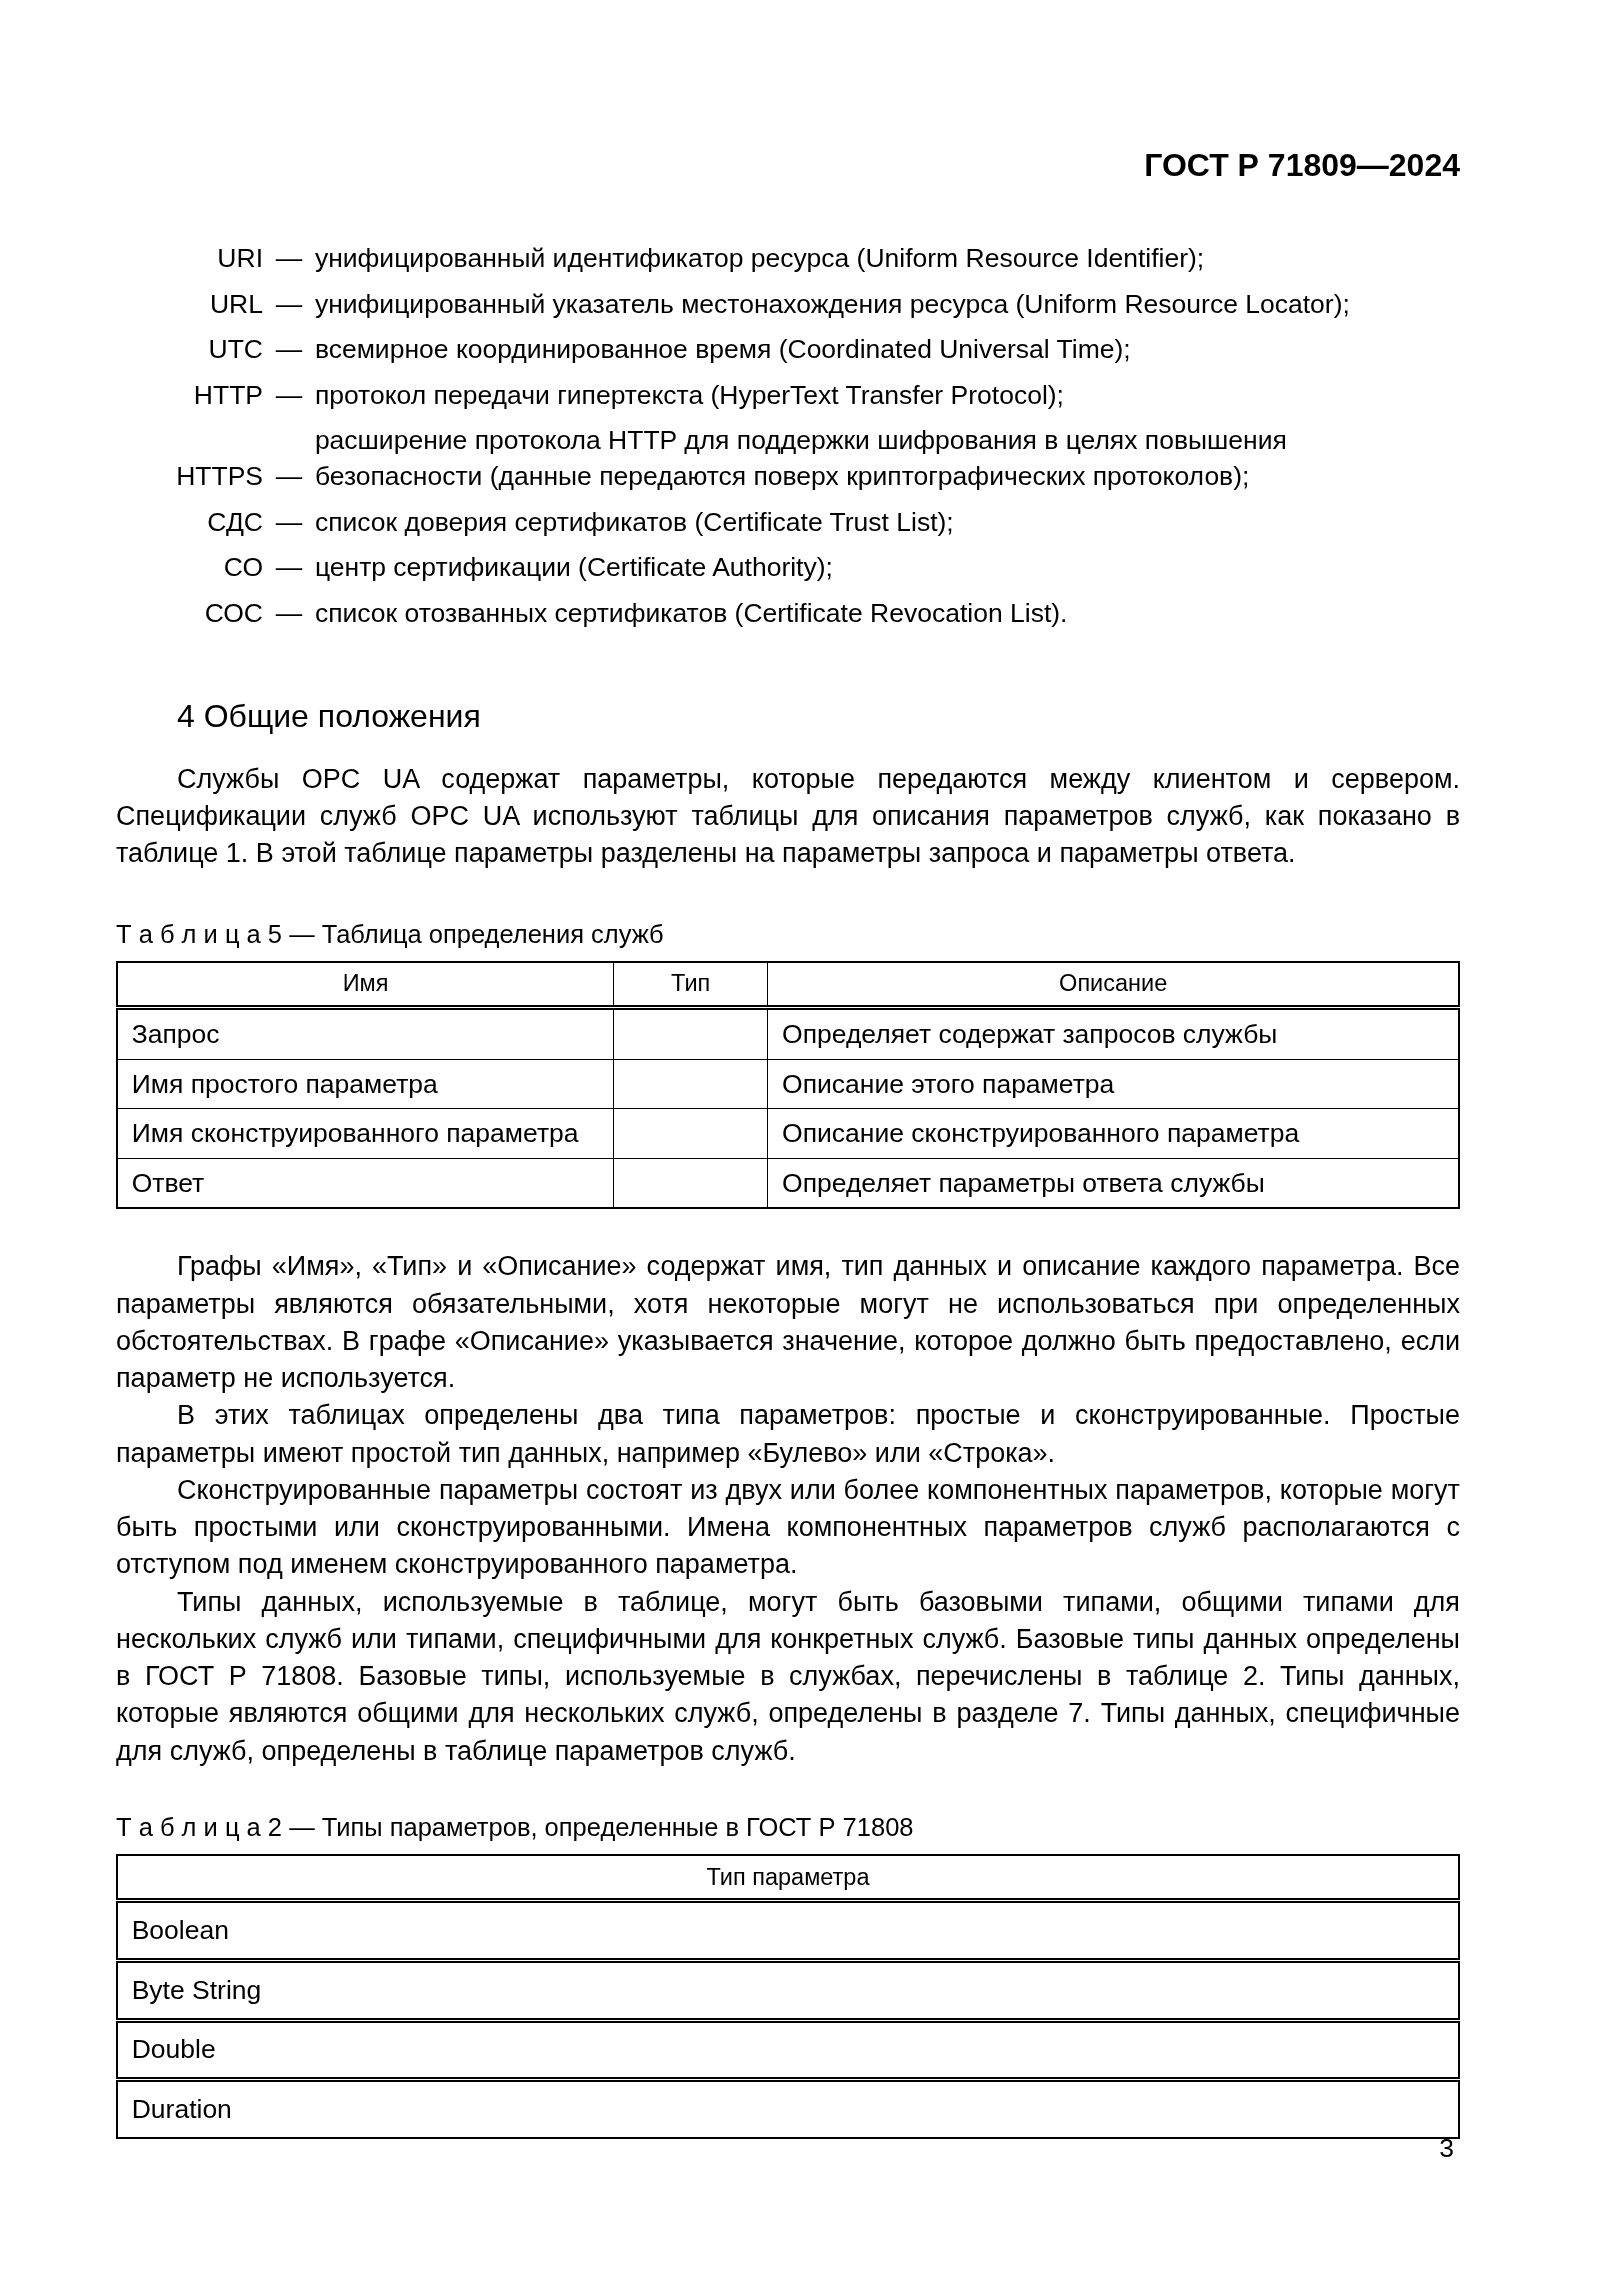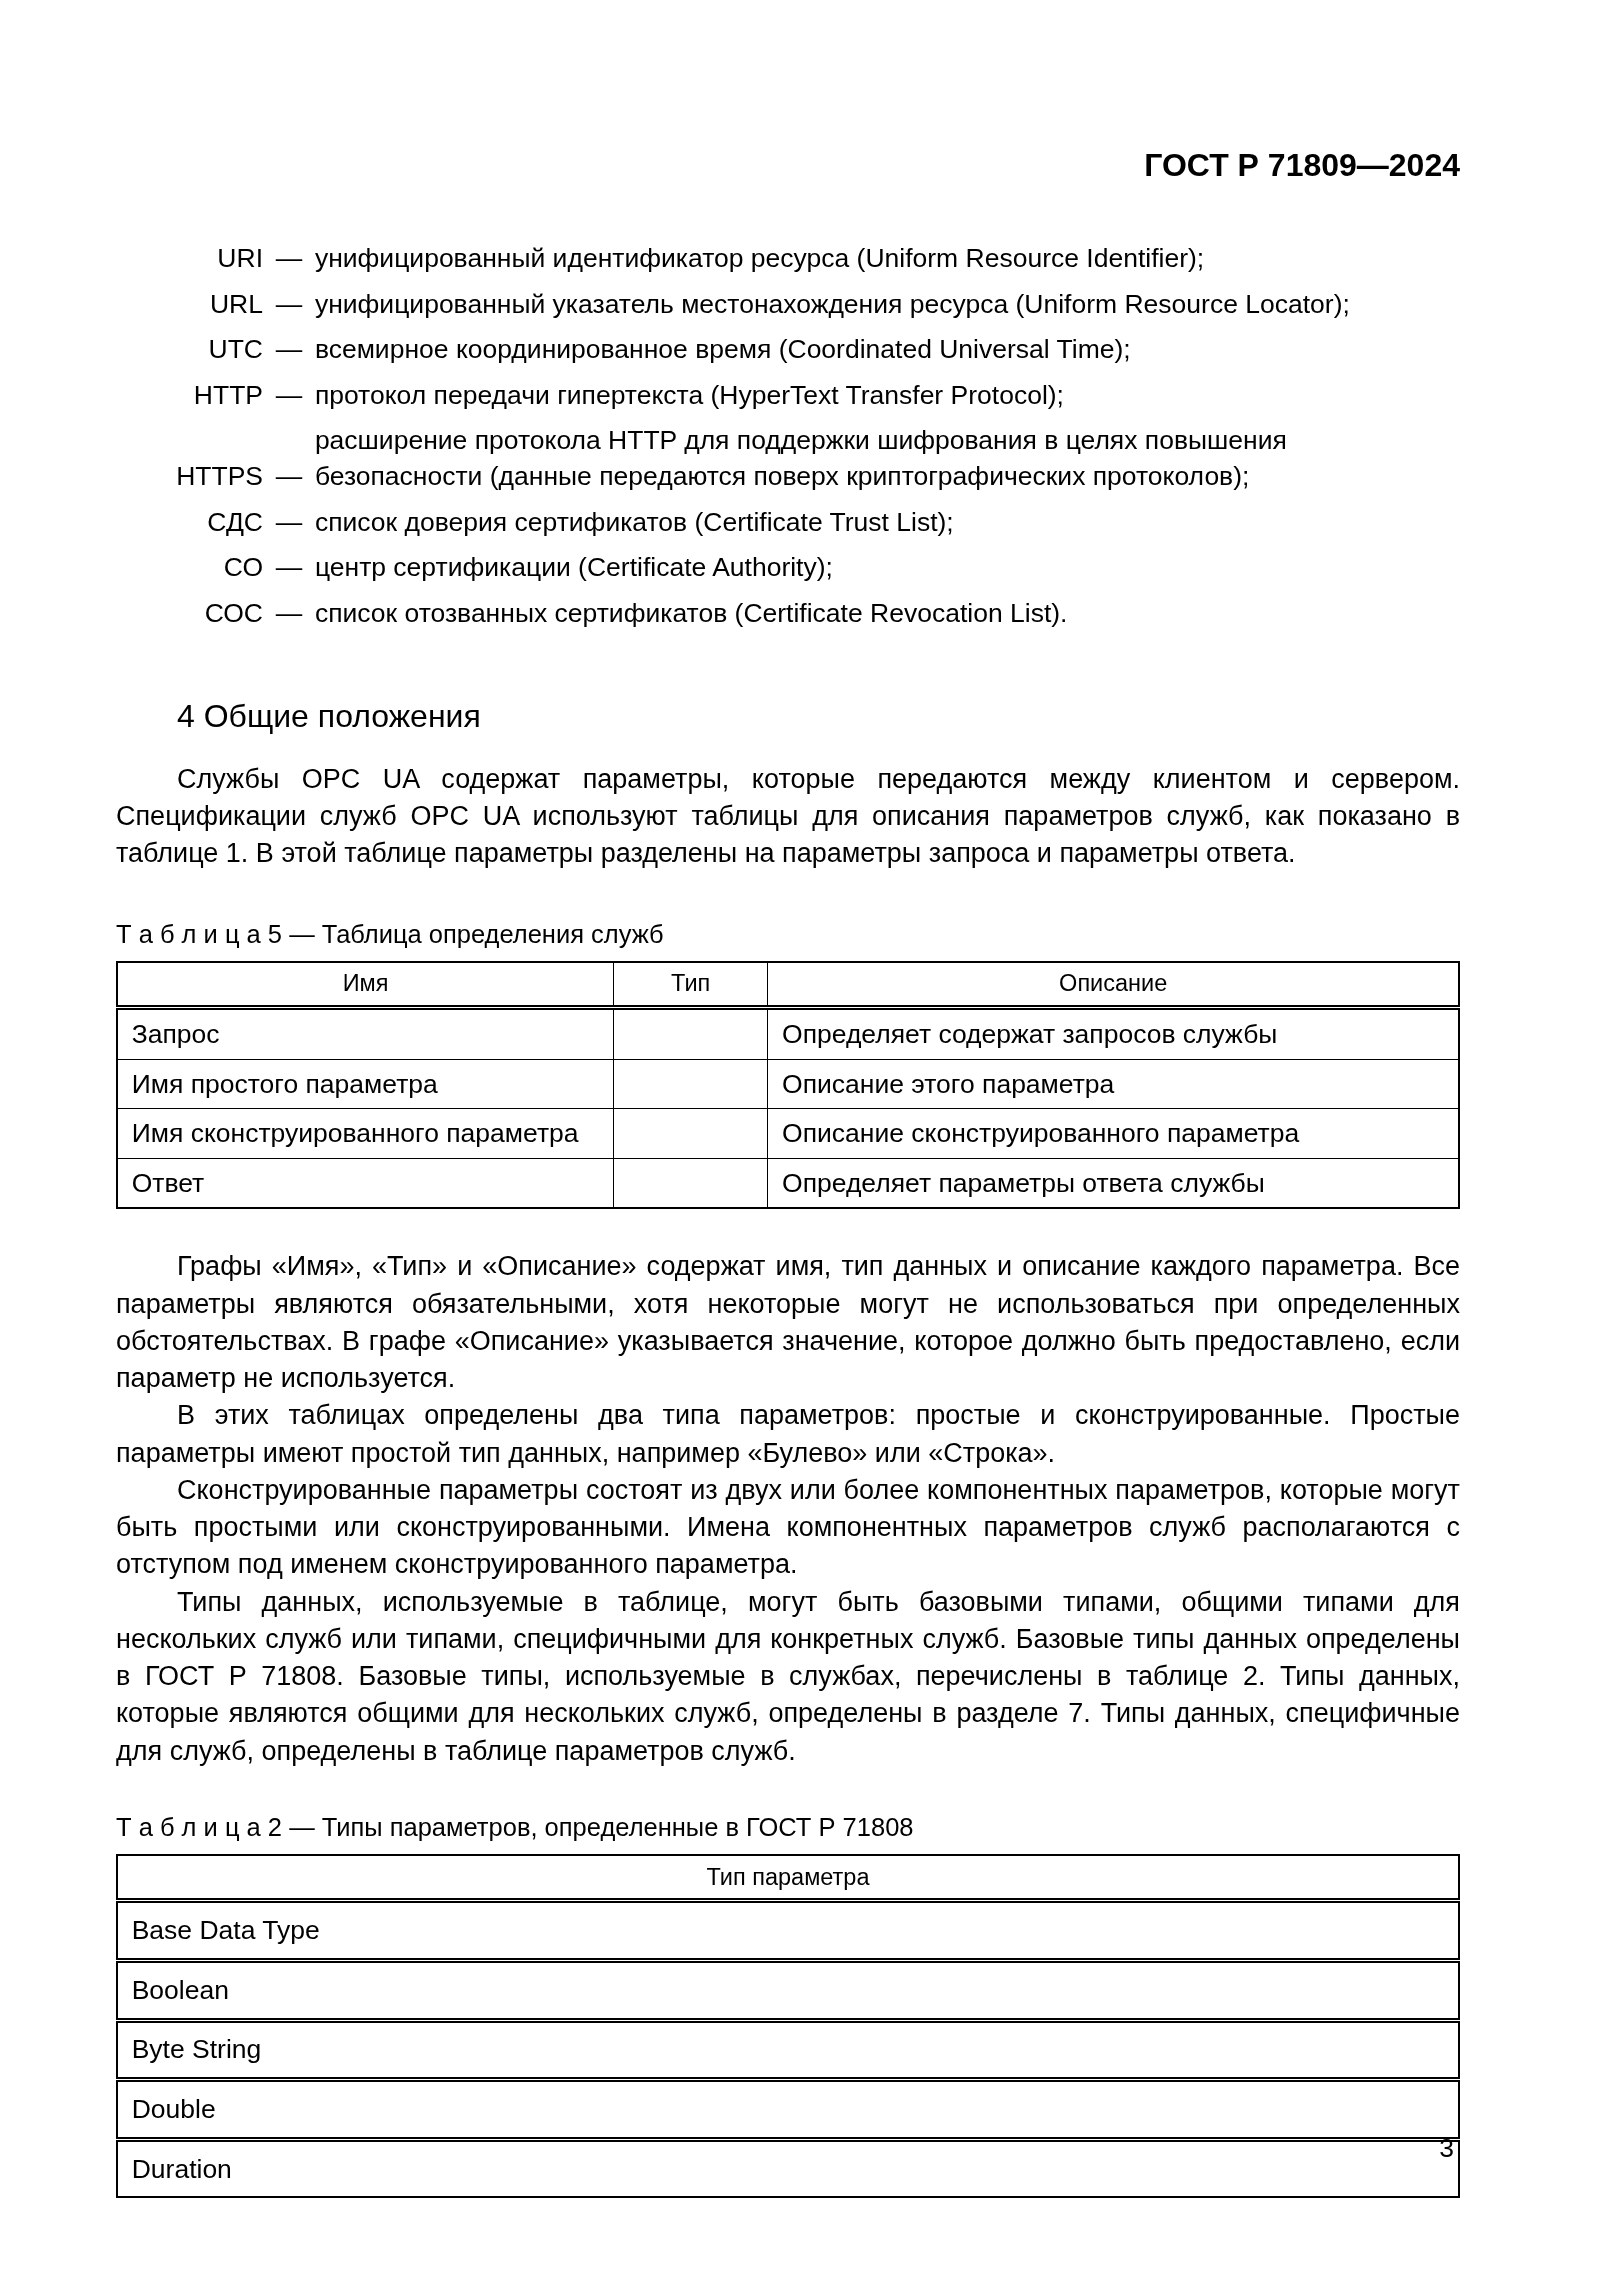--- a/index.html
+++ b/index.html
@@ -201,23 +201,20 @@
   <div class="tbl-caption cap2">Т а б л и ц а  2 — Типы параметров, определенные в ГОСТ Р 71808</div>
 
   <table class="t2">
     <thead>
       <tr>
         <th>Тип параметра</th>
       </tr>
     </thead>
     <tbody>
       <tr>
-        <td>Base Data Type</td>
-      </tr>
-      <tr>
         <td>Boolean</td>
       </tr>
       <tr>
         <td>Byte String</td>
       </tr>
       <tr>
         <td>Double</td>
       </tr>
       <tr>
         <td>Duration</td>

